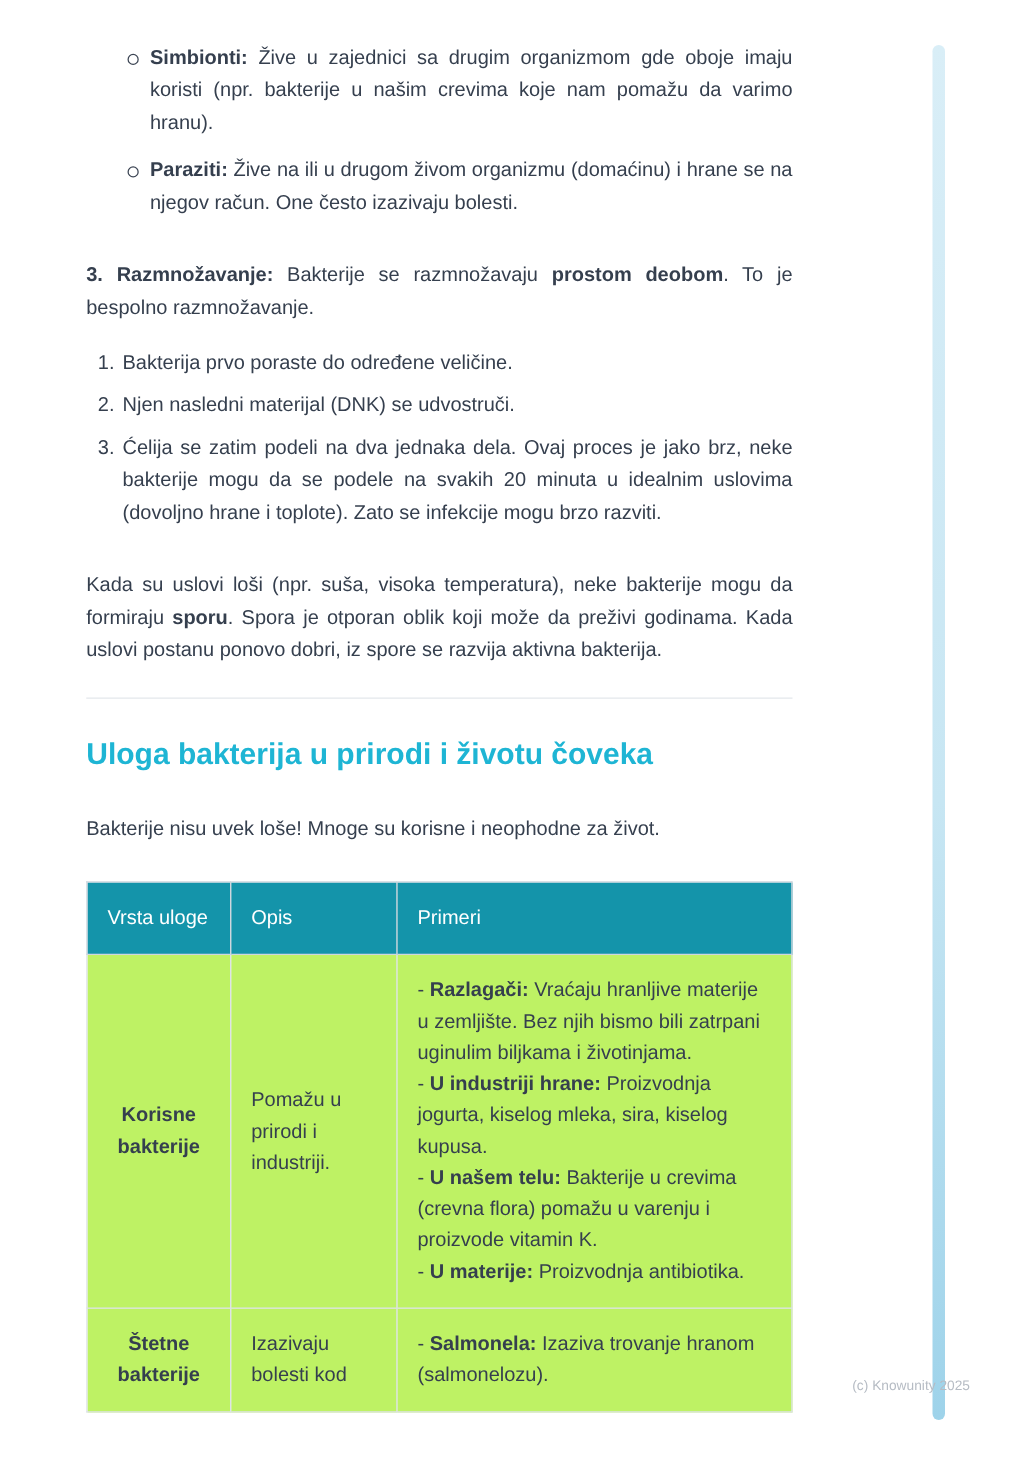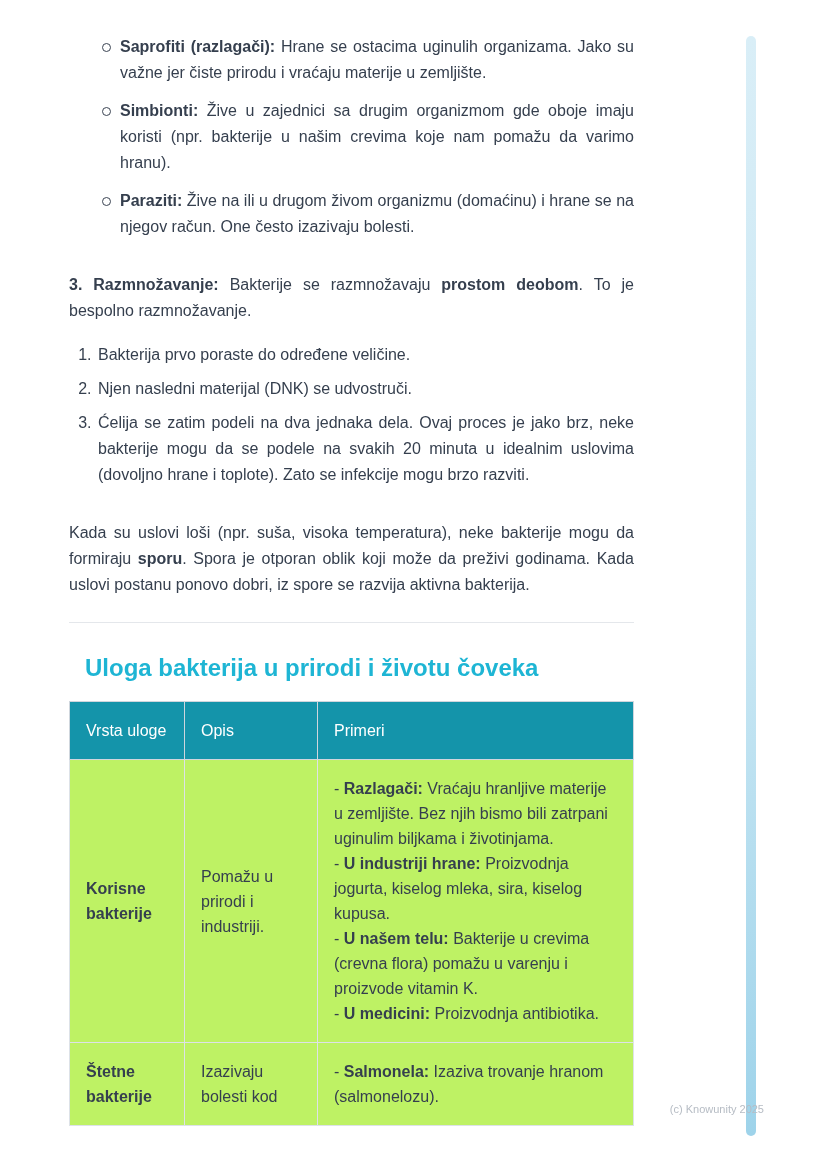--- a/index.html
+++ b/index.html
@@ -51,21 +51,21 @@
     border: none;
     border-top: 1px solid #e4e7eb;
     margin: 24px 0 0 0;
   }
 
   .section-title {
     color: #1eb5d4;
     font-size: 24px;
     line-height: 30px;
     font-weight: 700;
-    margin: 30px 0 18px 16px;
+    margin: 30px 0 18px 0;
   }
 
   .intro { margin-bottom: 28px; }
 
   .roles-table {
     border-collapse: collapse;
     width: 565px;
     font-size: 16px;
     line-height: 25px;
   }
@@ -79,53 +79,50 @@
     border: 1px solid #cfd6dd;
   }
   .roles-table td {
     border: 1px solid #dde2e8;
     padding: 16px;
     vertical-align: middle;
     background: #bef264;
   }
   .col-type { width: 115px; }
   .col-desc { width: 133px; }
-  .cell-type { font-weight: 700; }
+  .cell-type { font-weight: 700; text-align: center; }
   .example { margin: 0; }
 
   .side-strip {
     position: absolute;
     left: 746px;
     top: 36px;
     width: 10px;
     height: 1100px;
     border-radius: 5px;
     background: linear-gradient(180deg, #d9eef7 0%, #c7e6f3 55%, #9ed3ea 100%);
   }
 
   .watermark {
     position: absolute;
     top: 1102px;
-    right: 64px;
+    right: 52px;
     font-size: 11px;
     line-height: 14px;
     color: #b6bcc4;
   }
 </style>
 </head>
 <body>
 
 <div class="page">
 
   <main class="content">
 
     <ul class="bullet-list">
-      <li class="bullet-item">
-        <strong>Saprofiti (razlagači):</strong><span> Hrane se ostacima uginulih organizama. Jako su važne jer čiste prirodu i vraćaju materije u zemljište.</span>
-      </li>
       <li class="bullet-item">
         <strong>Simbionti:</strong><span> Žive u zajednici sa drugim organizmom gde oboje imaju koristi (npr. bakterije u našim crevima koje nam pomažu da varimo hranu).</span>
       </li>
       <li class="bullet-item">
         <strong>Paraziti:</strong><span> Žive na ili u drugom živom organizmu (domaćinu) i hrane se na njegov račun. One često izazivaju bolesti.</span>
       </li>
     </ul>
 
     <p class="para justify">
       <strong>3. Razmnožavanje:</strong><span> Bakterije se razmnožavaju </span><strong>prostom deobom</strong><span>. To je bespolno razmnožavanje.</span>
@@ -138,38 +135,39 @@
     </ol>
 
     <p class="para justify">
       <span>Kada su uslovi loši (npr. suša, visoka temperatura), neke bakterije mogu da formiraju </span><strong>sporu</strong><span>. Spora je otporan oblik koji može da preživi godinama. Kada uslovi postanu ponovo dobri, iz spore se razvija aktivna bakterija.</span>
     </p>
 
     <hr class="divider">
 
     <h2 class="section-title">Uloga bakterija u prirodi i životu čoveka</h2>
 
+    <p class="para intro">Bakterije nisu uvek loše! Mnoge su korisne i neophodne za život.</p>
 
     <table class="roles-table">
       <thead>
         <tr>
           <th class="col-type">Vrsta uloge</th>
           <th class="col-desc">Opis</th>
           <th class="col-examples">Primeri</th>
         </tr>
       </thead>
       <tbody>
         <tr>
           <td class="cell-type">Korisne bakterije</td>
           <td class="cell-desc">Pomažu u prirodi i industriji.</td>
           <td class="cell-examples">
             <div class="example"><span>- </span><strong>Razlagači:</strong><span> Vraćaju hranljive materije u zemljište. Bez njih bismo bili zatrpani uginulim biljkama i životinjama.</span></div>
             <div class="example"><span>- </span><strong>U industriji hrane:</strong><span> Proizvodnja jogurta, kiselog mleka, sira, kiselog kupusa.</span></div>
             <div class="example"><span>- </span><strong>U našem telu:</strong><span> Bakterije u crevima (crevna flora) pomažu u varenju i proizvode vitamin K.</span></div>
-            <div class="example"><span>- </span><strong>U medicini:</strong><span> Proizvodnja antibiotika.</span></div>
+            <div class="example"><span>- </span><strong>U materije:</strong><span> Proizvodnja antibiotika.</span></div>
           </td>
         </tr>
         <tr>
           <td class="cell-type">Štetne bakterije</td>
           <td class="cell-desc">Izazivaju bolesti kod</td>
           <td class="cell-examples">
             <div class="example"><span>- </span><strong>Salmonela:</strong><span> Izaziva trovanje hranom (salmonelozu).</span></div>
           </td>
         </tr>
       </tbody>

